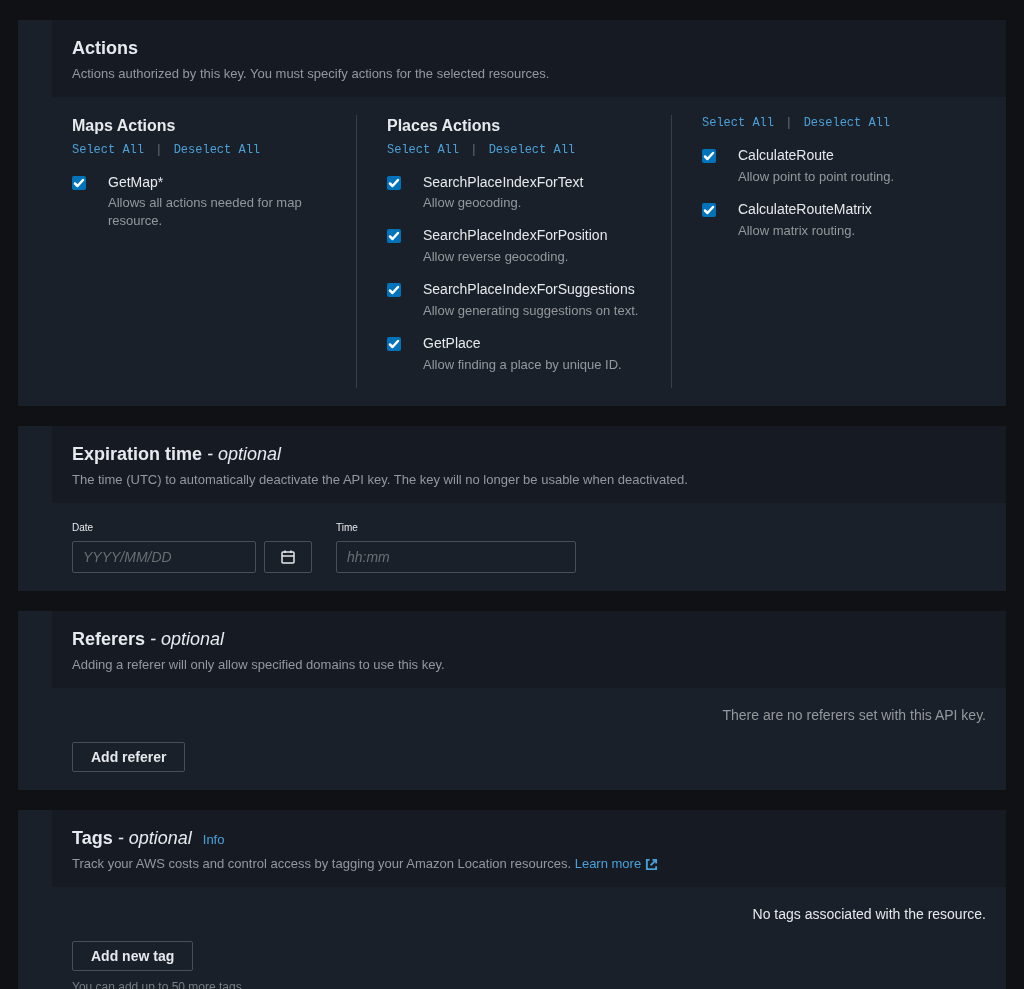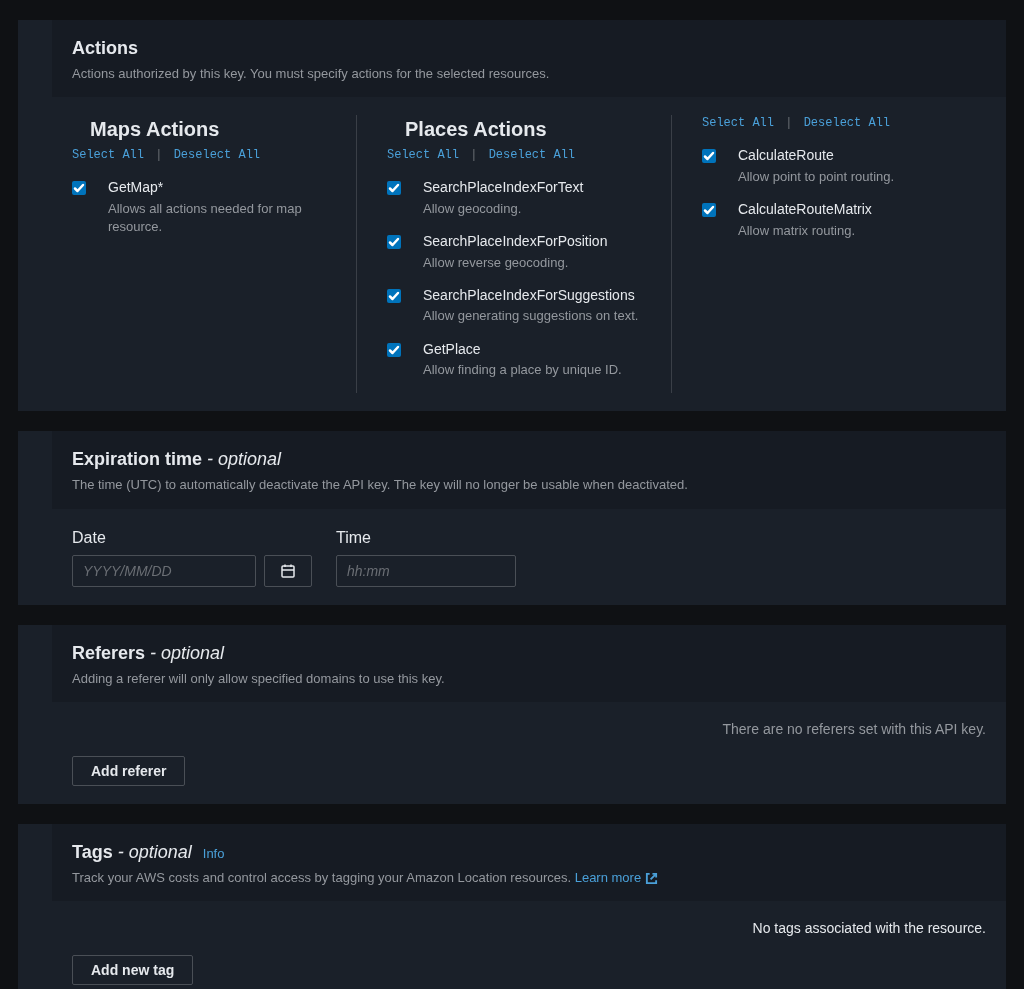--- a/index.html
+++ b/index.html
@@ -76,22 +76,22 @@
     flex:1;
     padding-right:30px;
   }
   .actions-col + .actions-col{
     border-left:1px solid var(--border);
     padding-left:30px;
   }
   .col-title{
     font-weight:700;
     color:var(--text-bright);
-    margin:0 0 4px 18px;
-    font-size:20px;
+    margin:0 0 4px 0;
+    font-size:16px;
   }
   .sel-row{
     font-size:12px;
     margin-bottom:14px;
     font-family:Liberation Mono, monospace;
   }
   .sel-link{
     color:var(--link);
     cursor:pointer;
   }
@@ -137,40 +137,40 @@
   }
 
   
   .exp-row{
     display:flex;
     gap:24px;
     align-items:flex-end;
   }
   .field-group{}
   .field-label{
-    font-size:16px;
+    font-size:10px;
     color:var(--text-bright);
     margin-bottom:6px;
   }
   .input-row{
     display:flex;
     gap:8px;
   }
   .text-input{
     background:transparent;
     border:1px solid var(--border-light);
     border-radius:2px;
     padding: 6px 10px;
     color:var(--text);
     font-size:14px;
     height:32px;
   }
   .text-input::placeholder{ color:#6a6e74; font-style:italic;}
   .date-input{ width:184px; }
-  .time-input{ width:180px; }
+  .time-input{ width:240px; }
   .icon-btn{
     width:48px; height:32px;
     border:1px solid var(--border-light);
     border-radius:2px;
     background:transparent;
     display:flex; align-items:center; justify-content:center;
     cursor:pointer;
   }
   .icon-btn svg{ width:16px; height:16px; stroke:var(--text-bright); fill:none; stroke-width:1.5;}
 

